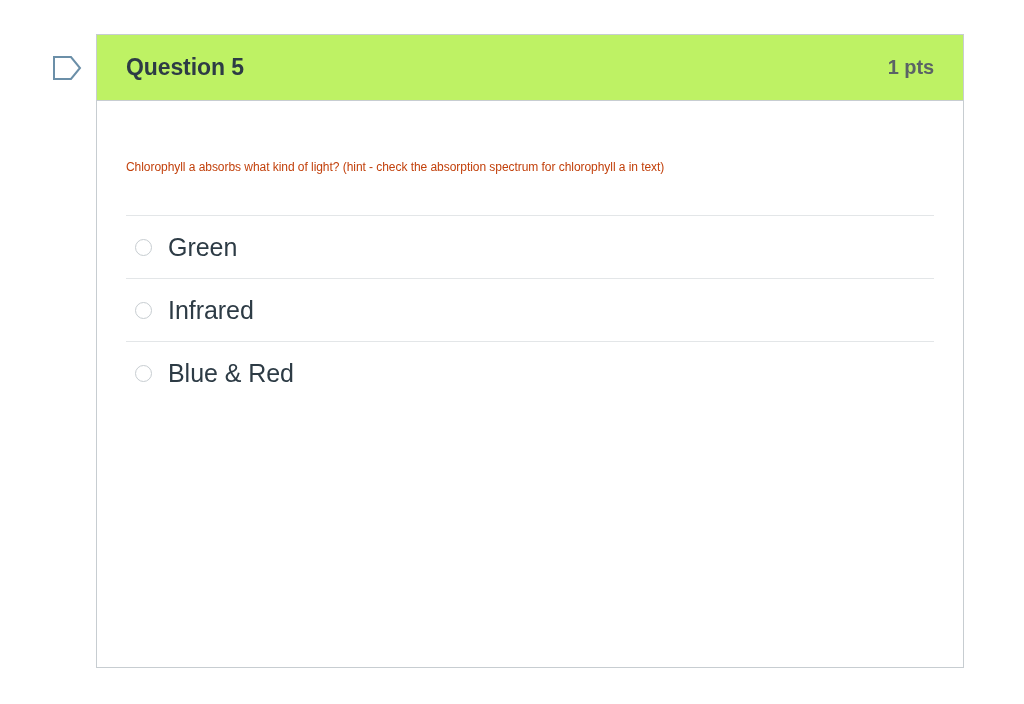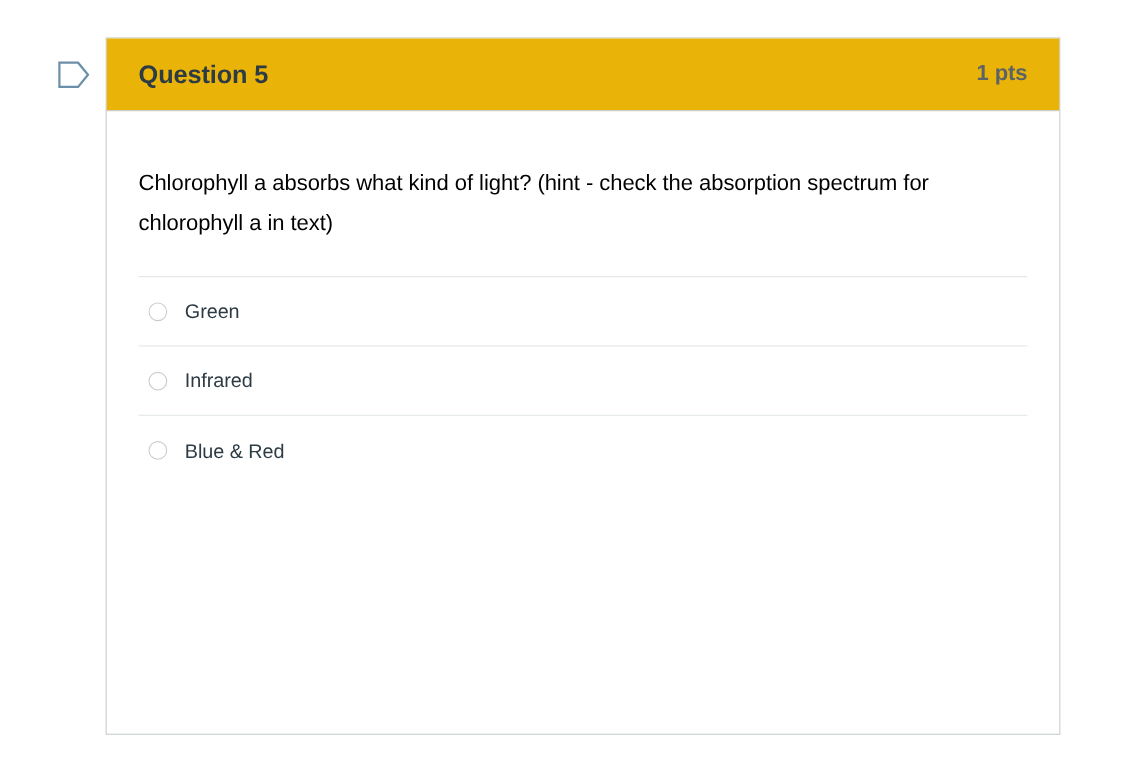--- a/index.html
+++ b/index.html
@@ -36,21 +36,21 @@
     position: absolute;
     left: 96px;
     top: 34px;
     width: 868px;
     border: 1px solid #c7cdd1;
     background: #ffffff;
     box-sizing: border-box;
   }
 
   .question-header {
-    background: #eab308;
+    background: #bef264;
     border-bottom: 1px solid #c7cdd1;
     height: 66px;
     display: flex;
     align-items: center;
     justify-content: space-between;
     padding: 0 29px;
     box-sizing: border-box;
   }
 
   .question-title {
@@ -68,23 +68,23 @@
     text-align: center;
   }
 
   .question-body {
     padding: 0 29px;
     box-sizing: border-box;
     height: 566px;
   }
 
   .question-text {
-    font-size: 20px;
+    font-size: 12px;
     line-height: 36px;
-    color: #000000;
+    color: #c2410c;
     padding-top: 48px;
     padding-bottom: 30px;
     max-width: 745px;
     letter-spacing: -0.05px;
   }
 
   .answers {
     border-top: 1px solid #e3e6e8;
   }
 
@@ -106,21 +106,21 @@
     border-radius: 50%;
     border: 1px solid #c7cdd1;
     background: #ffffff;
     box-sizing: border-box;
     flex: 0 0 auto;
     margin-left: 9px;
     margin-right: 16px;
   }
 
   .answer-label {
-    font-size: 18px;
+    font-size: 25px;
     color: #2d3b45;
     line-height: 1;
     letter-spacing: -0.05px;
   }
 </style>
 </head>
 <body>
 
 <div class="page">
 

